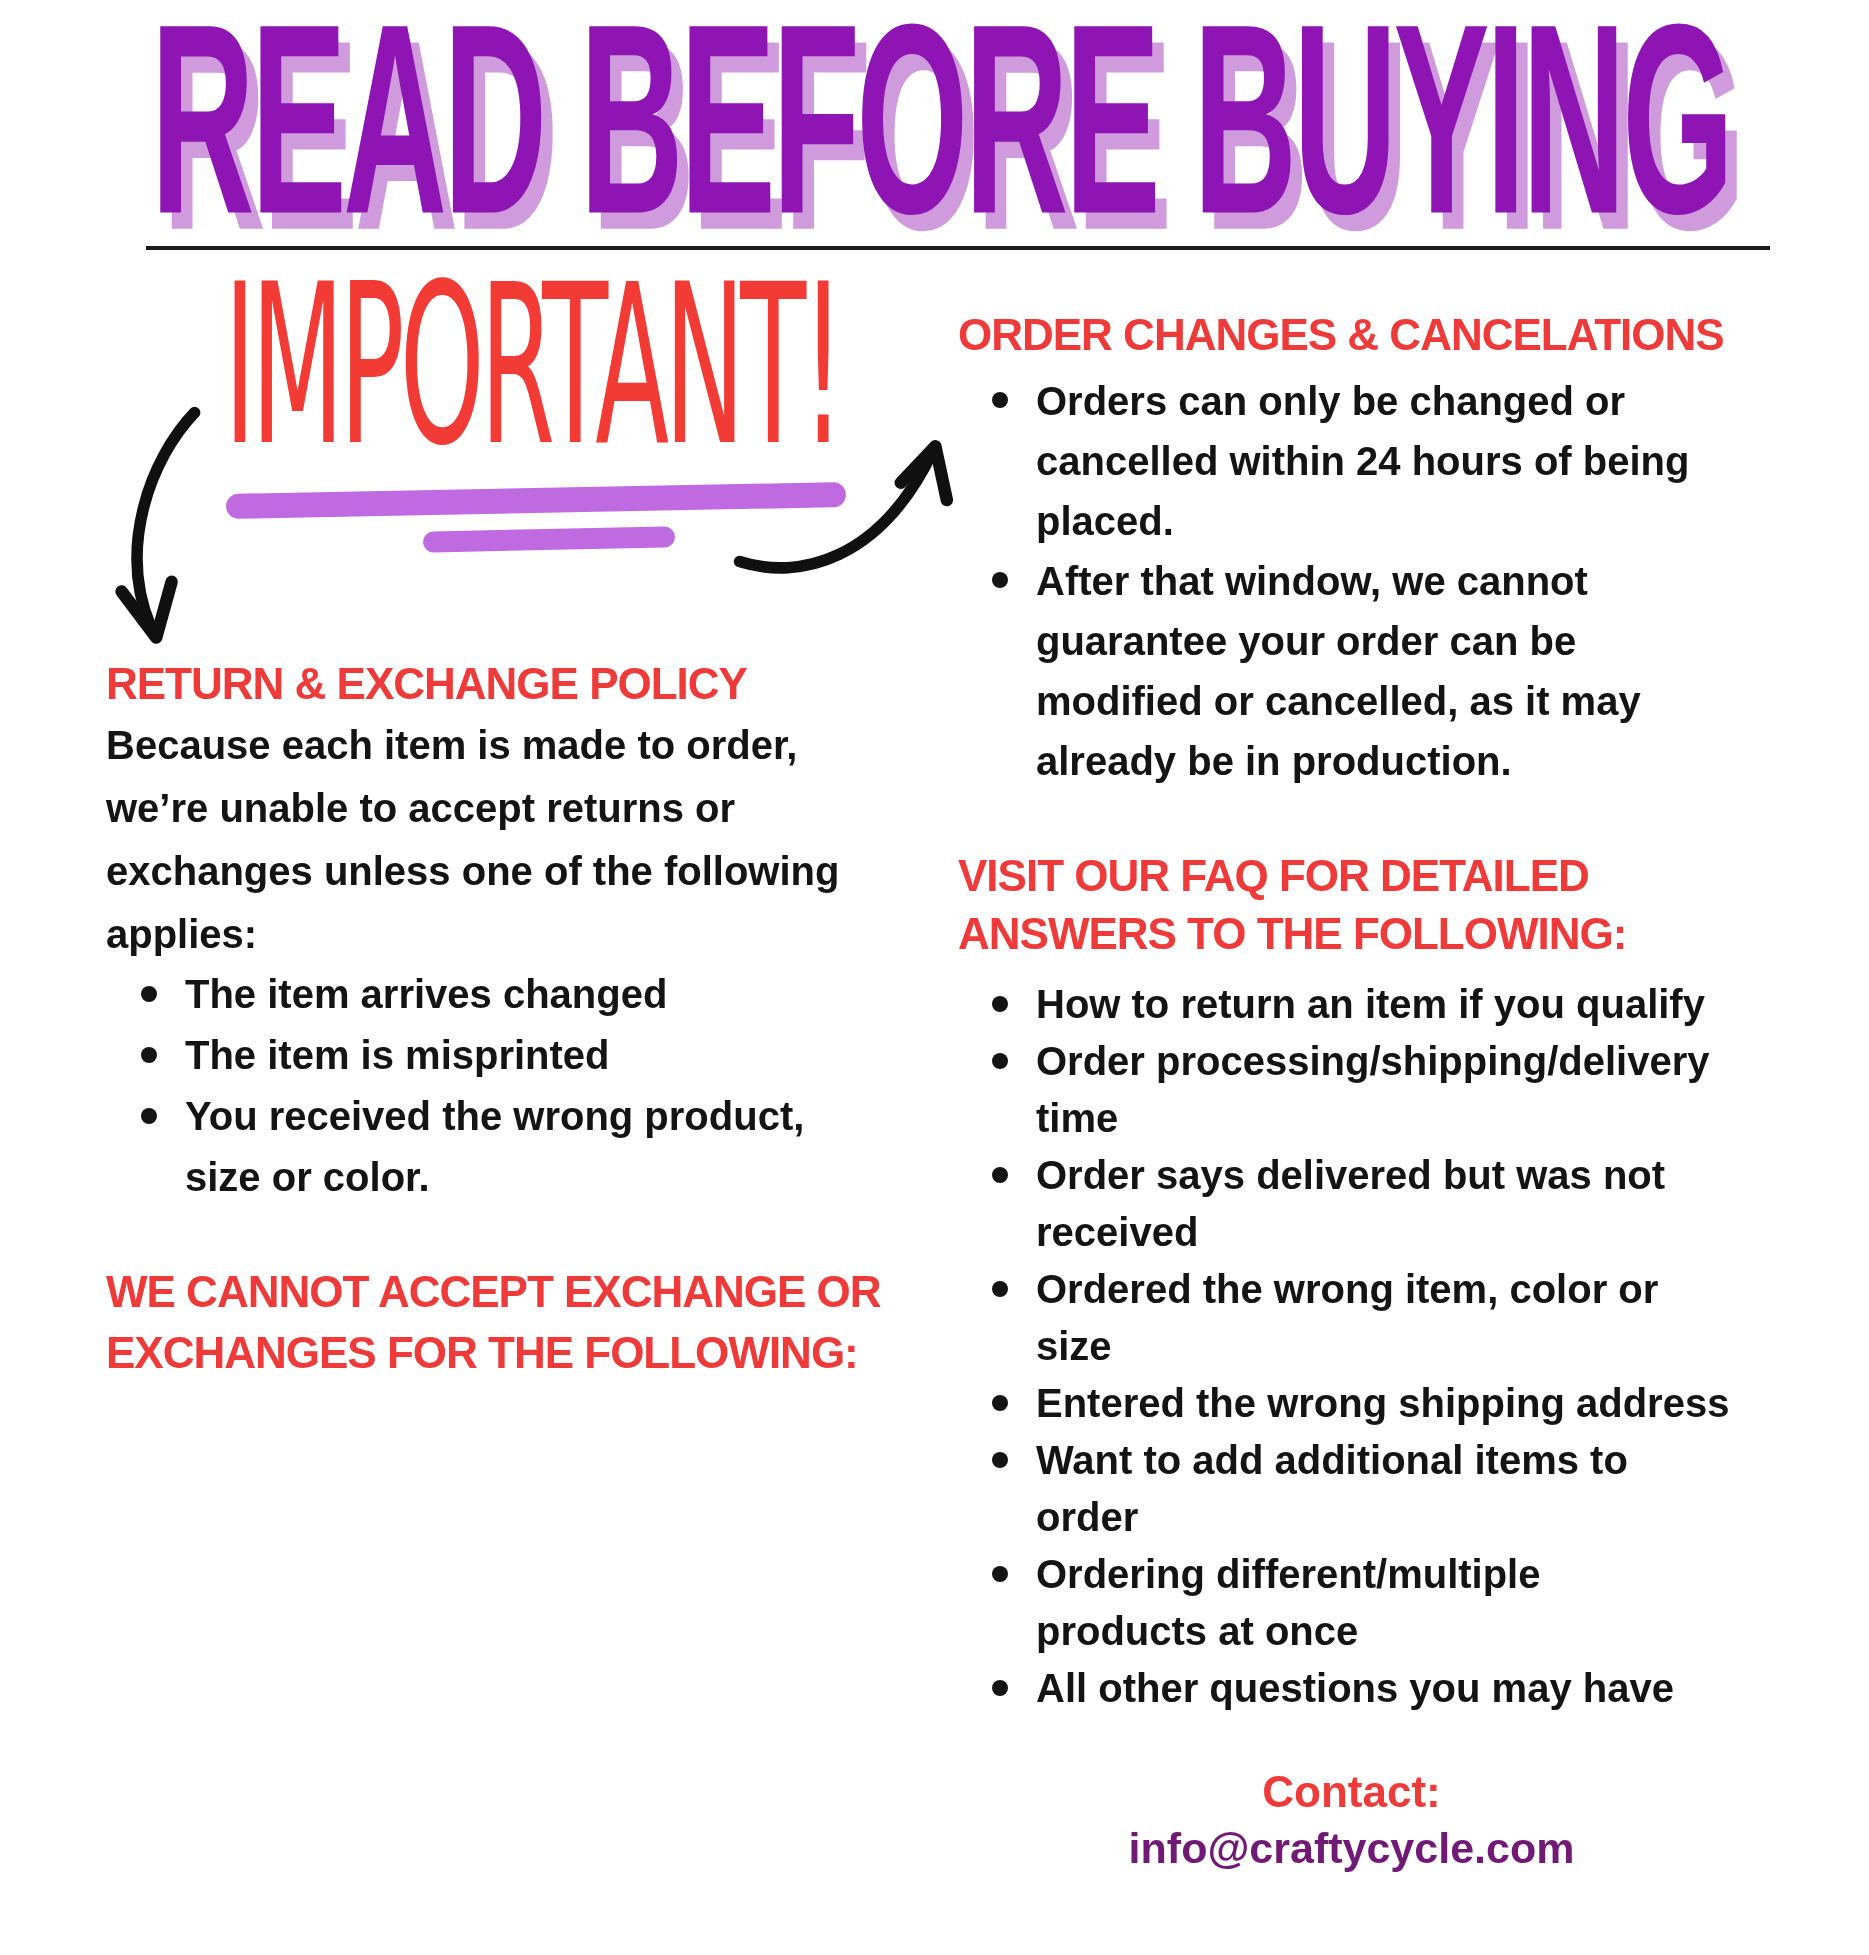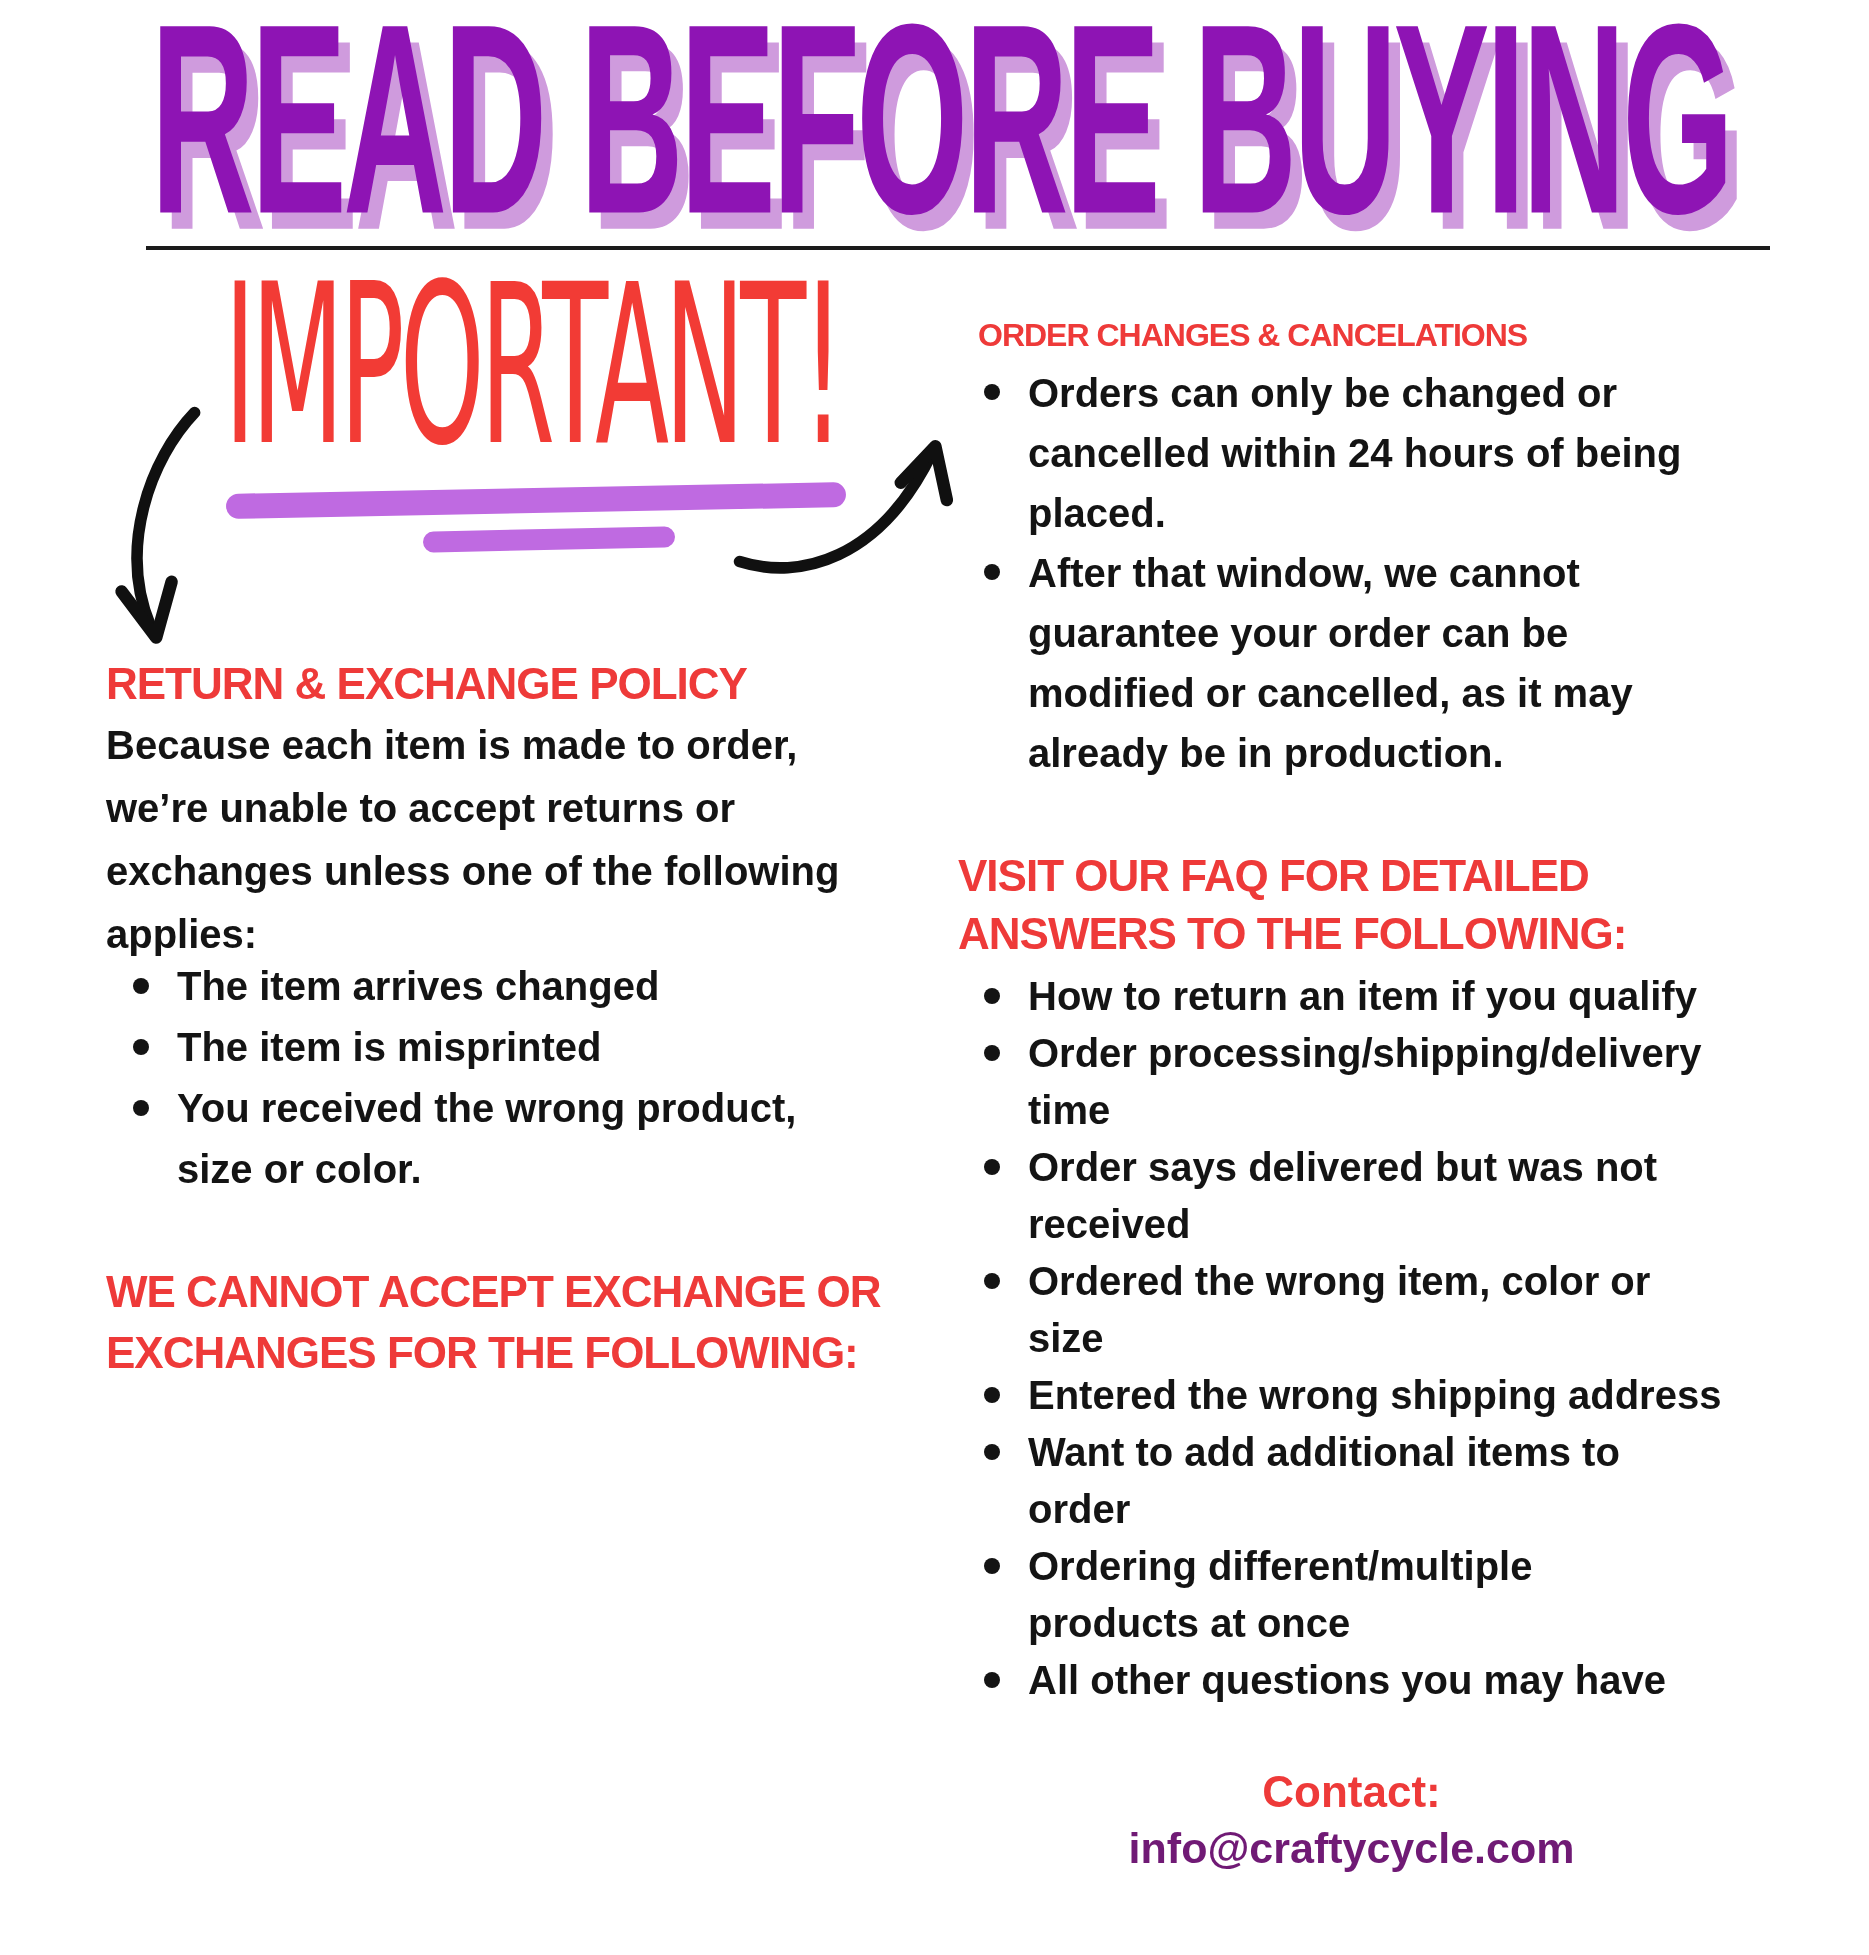--- a/index.html
+++ b/index.html
@@ -50,24 +50,24 @@
   }
   .stroke-1{left:226px;top:488px;width:620px;height:25px;transform:rotate(-1.1deg);}
   .stroke-2{left:423px;top:529px;width:252px;height:21px;transform:rotate(-1.2deg);}
   .arrow-svg{position:absolute;}
   
   .red{color:#ee3a39;}
   .blk{position:absolute;white-space:pre-line;font-weight:700;}
   .h-left1 {left:106px;top:657px;  font-size:44px;line-height:54px;letter-spacing:-1px;width:845px;}
   .p-intro {left:106px;top:714px;  font-size:40px;line-height:63px;width:865px;}
   .h-left2 {left:106px;top:1261px; font-size:44px;line-height:61px;letter-spacing:-1px;width:865px;}
-  .h-right1{left:958px;top:308px;  font-size:32px;line-height:54px;letter-spacing:-1px;width:884px;margin-left:20px;}
+  .h-right1{left:958px;top:308px;  font-size:44px;line-height:54px;letter-spacing:-1px;width:884px;}
   .h-right2{left:958px;top:847px;  font-size:44px;line-height:58px;letter-spacing:-1px;width:884px;}
   ul.blist{
-    list-style:none;margin:0;padding:0;
+    list-style:none;margin:8px;padding:0;
     position:absolute;font-weight:700;
   }
   ul.blist li{
     position:relative;
     padding-left:54px;
     white-space:pre-line;
   }
   ul.blist li::before{
     content:"";
     position:absolute;left:9.6px;

